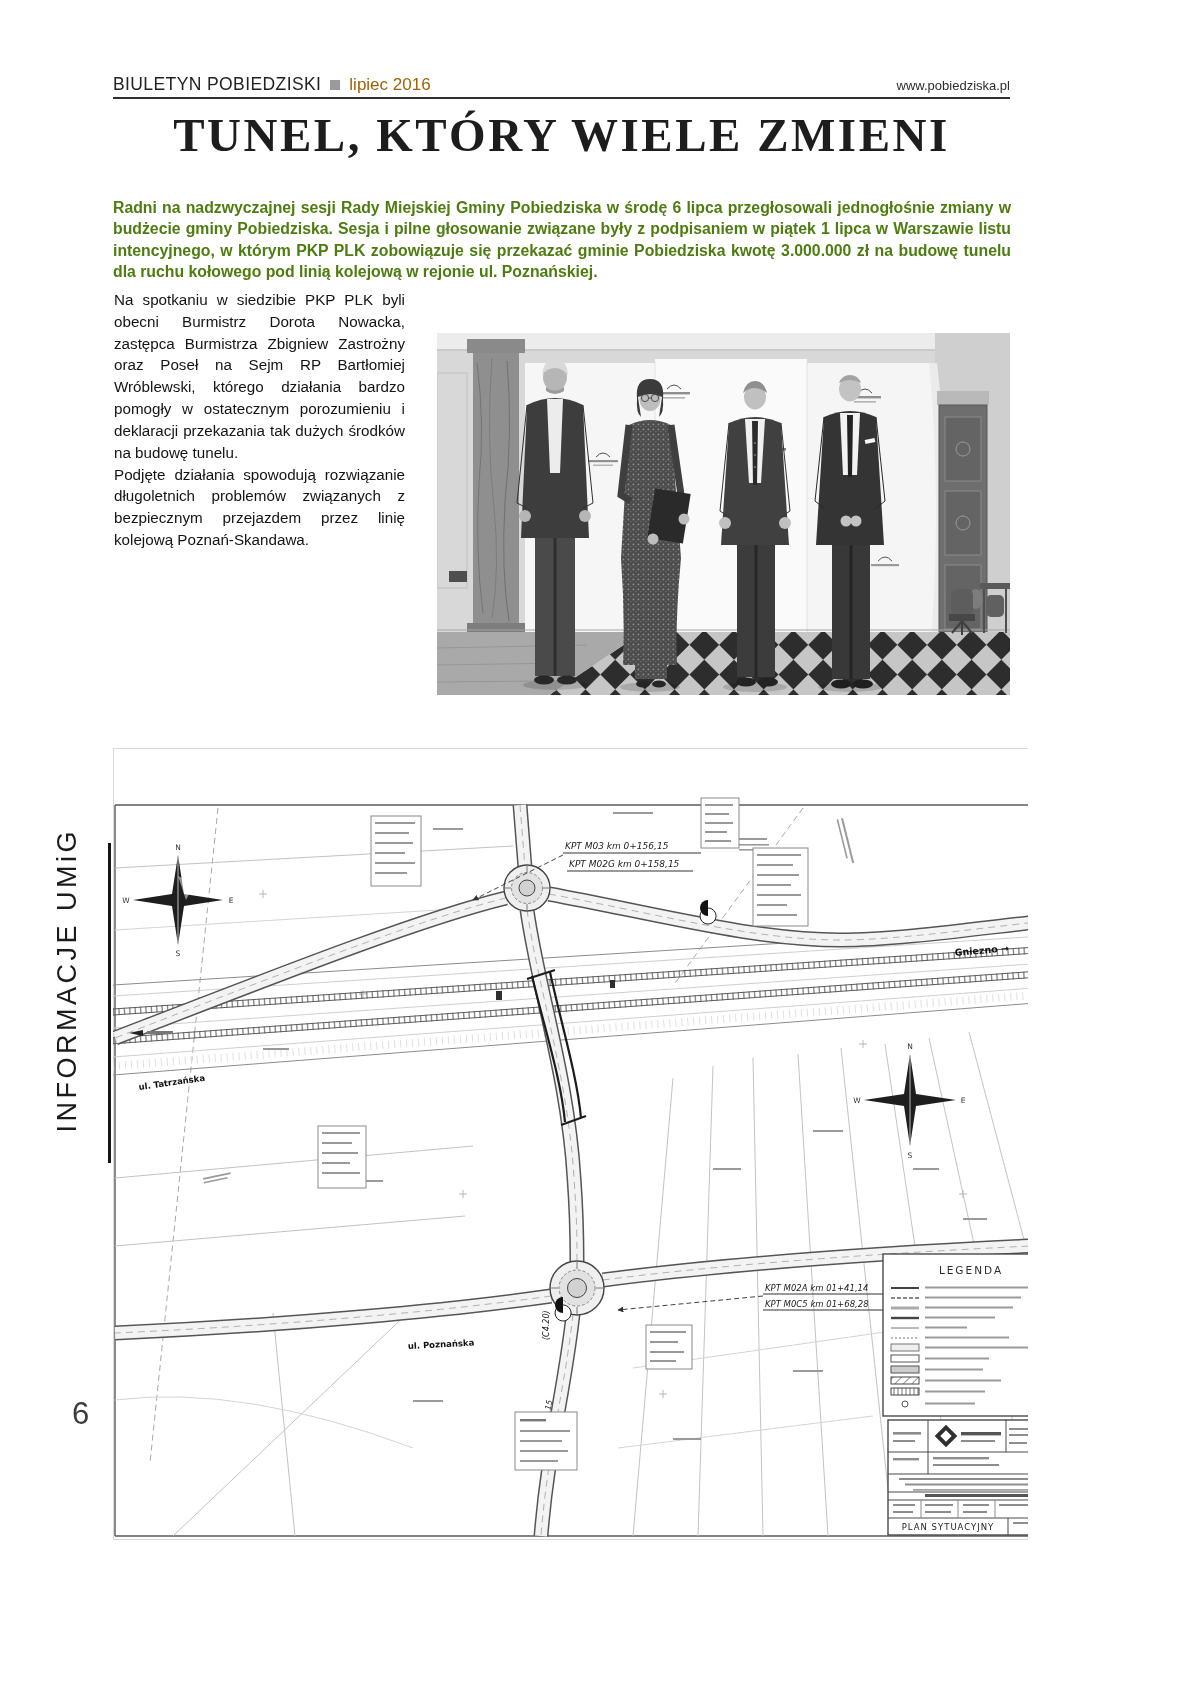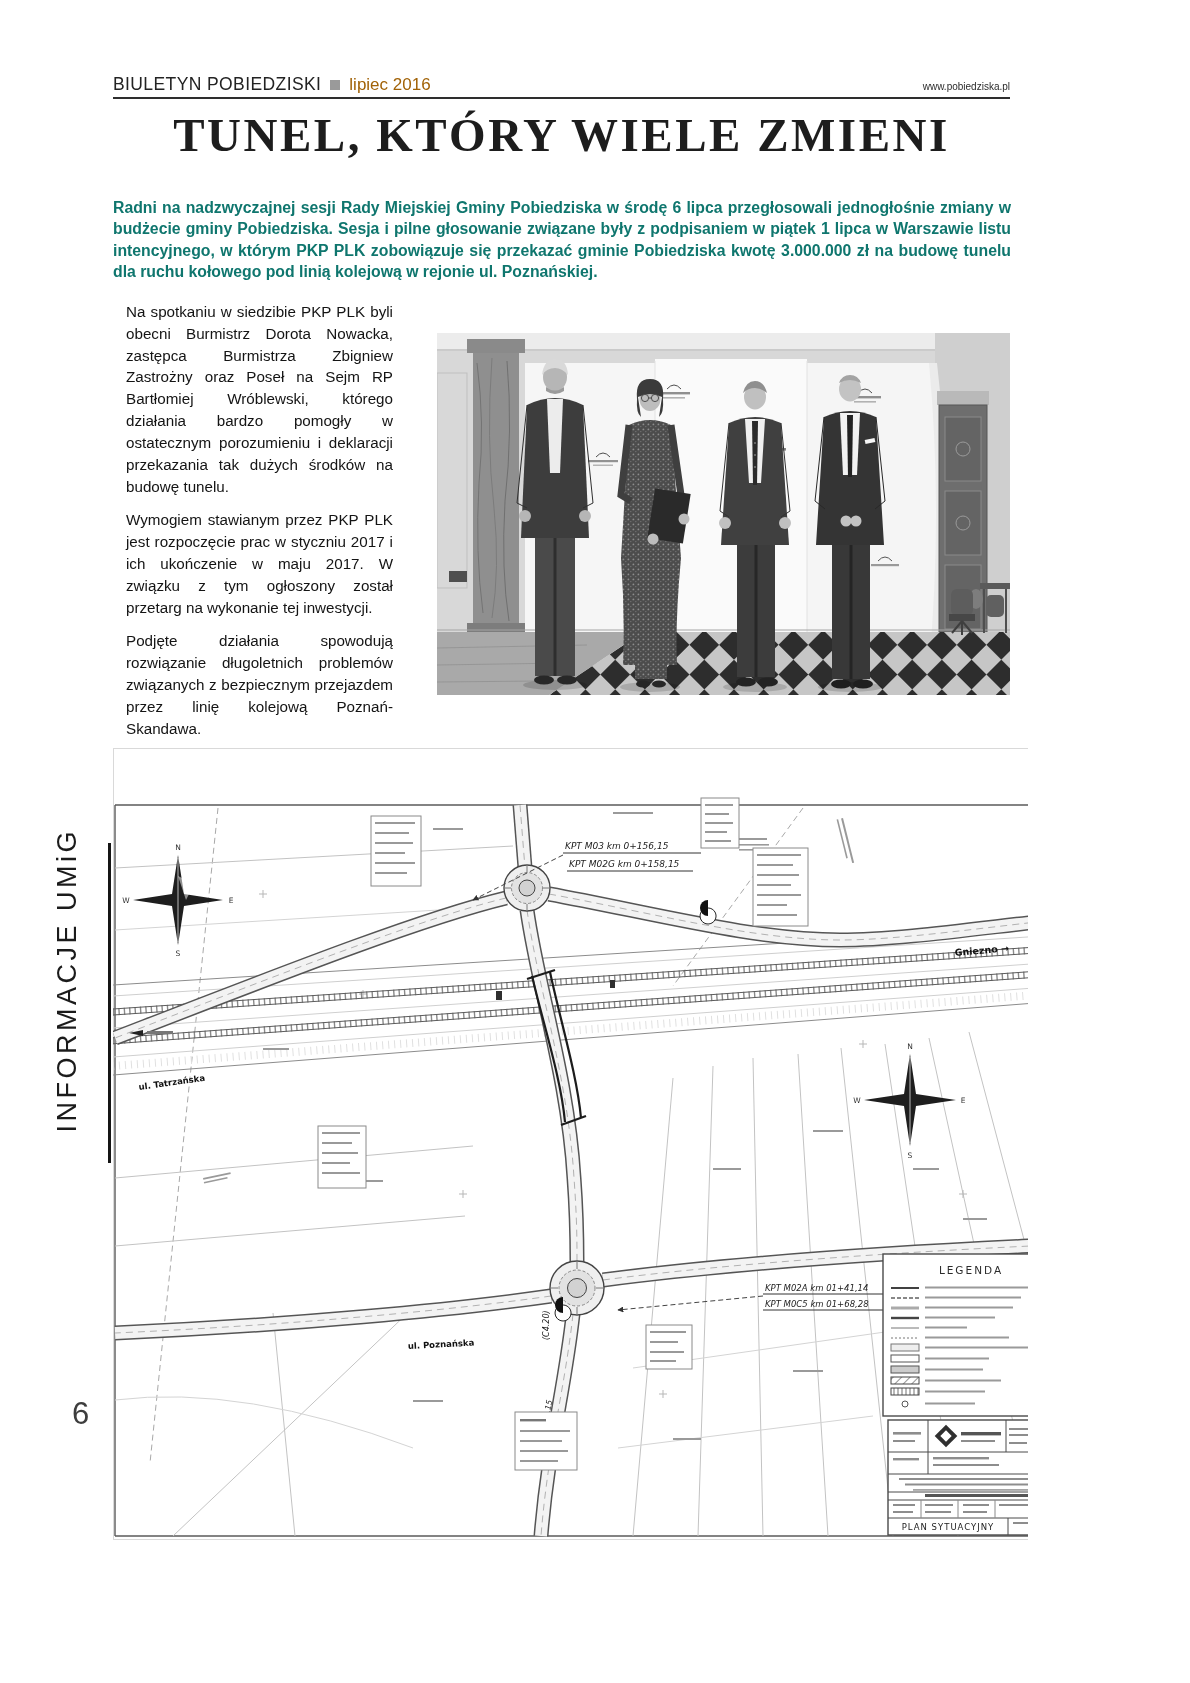--- a/index.html
+++ b/index.html
@@ -3,32 +3,32 @@
 <meta charset="utf-8">
 <style>
   html,body{margin:0;padding:0;background:#ffffff;}
   .page{position:relative;width:1028px;height:1683px;background:#ffffff;overflow:hidden;
         font-family:"Liberation Sans",sans-serif;color:#161616;}
   
   .masthead{position:absolute;left:113px;top:74px;width:897px;display:flex;align-items:baseline;}
   .masthead .left{display:flex;align-items:baseline;font-size:17.5px;color:#232323;letter-spacing:.4px;}
   .masthead .bullet{display:inline-block;width:10px;height:10px;background:#9a9a9a;margin:0 9px;align-self:center;}
   .masthead .issue{font-size:17px;color:#a16207;}
-  .masthead .site{margin-left:auto;font-size:10px;color:#2c2c2c;}
+  .masthead .site{margin-left:auto;font-size:13px;color:#2c2c2c;}
   .rule{position:absolute;left:113px;top:97px;width:897px;border-top:2.5px solid #2e2e2e;}
   
   .title{position:absolute;left:113px;top:108px;width:897px;text-align:center;
          font-family:"Liberation Serif",serif;font-size:47px;letter-spacing:2.5px;color:#1d1d1d;font-weight:700;}
   
   .lead{position:absolute;left:113px;top:197px;width:898px;font-size:15.8px;line-height:1.36;
-        font-weight:700;text-align:justify;color:#0f766e;}
+        font-weight:700;text-align:justify;color:#4d7c0f;}
   
   .bodycol{position:absolute;left:114px;top:289px;width:291px;font-size:15.2px;line-height:1.435;
            text-align:justify;color:#141414;}
-  .bodycol p{margin:12px;}
+  .bodycol p{margin:0;}
   
   .photo{position:absolute;left:437px;top:333px;width:573px;height:362px;}
   
   .sidebar-label{position:absolute;left:52px;top:828px;writing-mode:vertical-rl;transform:rotate(180deg);
                  font-size:27px;letter-spacing:3.5px;color:#1b1b1b;}
   .sidebar-rule{position:absolute;left:108px;top:843px;width:2.5px;height:320px;background:#151515;}
   .pagenum{position:absolute;left:72px;top:1396px;font-size:31px;color:#3d3d3d;}
   
   .map{position:absolute;left:113px;top:748px;width:1073px;height:792px;background:#fefefe;}
   svg text{font-family:"DejaVu Sans",sans-serif;}
@@ -43,21 +43,20 @@
     <span class="bullet"></span>
     <span class="issue">lipiec 2016</span>
     <span class="site">www.pobiedziska.pl</span>
   </div>
   <div class="rule"></div>
 
   <div class="title">TUNEL, KTÓRY WIELE ZMIENI</div>
   <div class="lead">Radni na nadzwyczajnej sesji Rady Miejskiej Gminy Pobiedziska w środę 6 lipca przegłosowali jednogłośnie zmiany w budżecie gminy Pobiedziska. Sesja i pilne głosowanie związane były z podpisaniem w piątek 1 lipca w Warszawie listu intencyjnego, w którym PKP PLK zobowiązuje się przekazać gminie Pobiedziska kwotę 3.000.000 zł na budowę tunelu dla ruchu kołowego pod linią kolejową w rejonie ul. Poznańskiej.</div>
   <div class="bodycol">
     <p>Na spotkaniu w siedzibie PKP PLK byli obecni Burmistrz Dorota Nowacka, zastępca Burmistrza Zbigniew Zastrożny oraz Poseł na Sejm RP Bartłomiej Wróblewski, którego działania bardzo pomogły w ostatecznym porozumieniu i deklaracji przekazania tak dużych środków na budowę tunelu.</p>
-    <p>Wymogiem stawianym przez PKP PLK jest rozpoczęcie prac w styczniu 2017 i ich ukończenie w maju 2017. W związku z tym ogłoszony został przetarg na wykonanie tej inwestycji.</p>
     <p>Podjęte działania spowodują rozwiązanie długoletnich problemów związanych z bezpiecznym przejazdem przez linię kolejową Poznań-Skandawa.</p>
   </div>
 
   <div class="photo">
     <svg width="573" height="362" viewBox="0 0 573 362">
       <defs>
         <pattern id="chk" width="42" height="42" patternUnits="userSpaceOnUse" patternTransform="rotate(45 0 0)">
           <rect width="21" height="21" fill="#2d2d2d"></rect>
             <rect x="21" y="21" width="21" height="21" fill="#2d2d2d"></rect>
           <rect x="21" width="21" height="21" fill="#c6c6c6"></rect>

